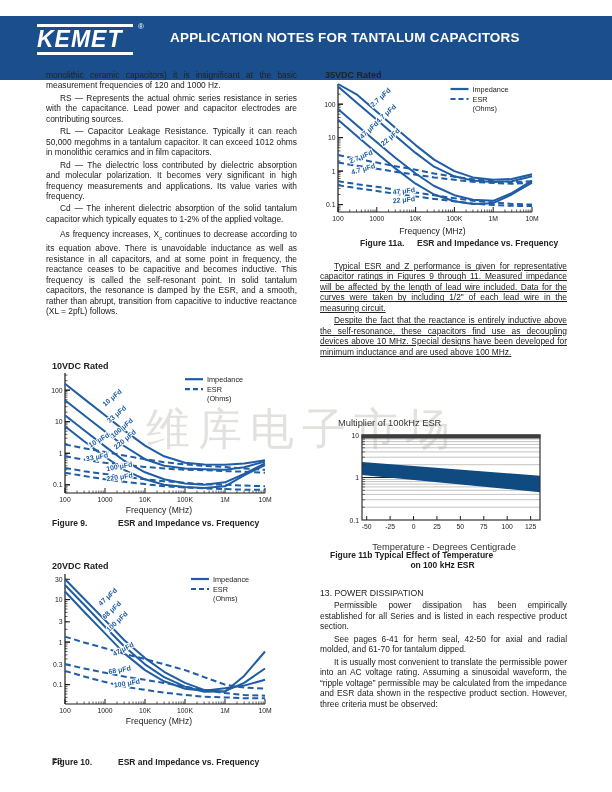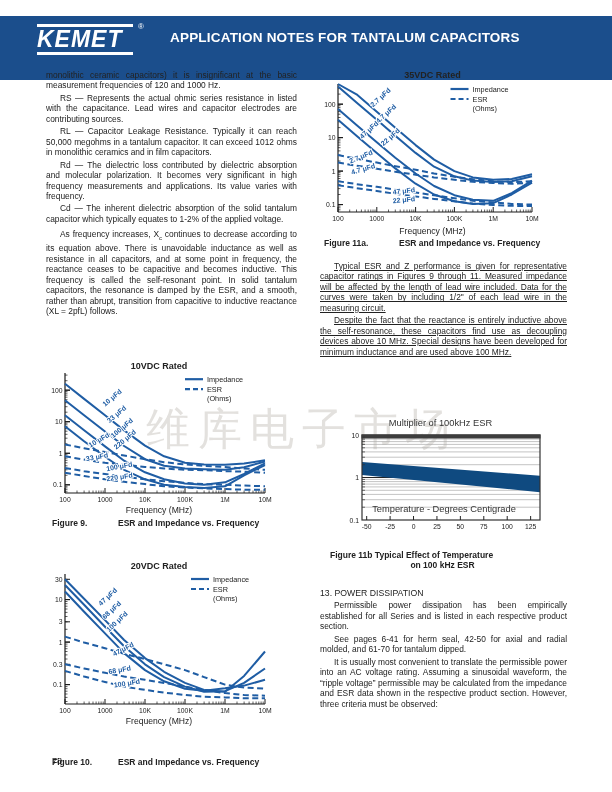--- a/index.html
+++ b/index.html
@@ -10,27 +10,27 @@
   .logo .bar{height:3px;background:#fff;width:96px;}
   .logo .word{color:#fff;font-weight:bold;font-style:italic;font-size:23px;letter-spacing:1px;line-height:25px;}
   .reg{position:absolute;left:138px;top:6px;color:#fff;font-size:8px;}
   .hdr-title{position:absolute;left:170px;top:14px;color:#ffffff;font-weight:bold;font-size:13.5px;letter-spacing:.2px;}
   .wm{position:absolute;left:146px;top:356px;font-size:44px;letter-spacing:8px;color:rgba(185,180,172,.40);z-index:0;white-space:nowrap;margin-top:44px;}
   .col{position:absolute;font-size:8.4px;line-height:10.45px;text-align:justify;z-index:1;}
   .col p{margin:0 0 2px 0;text-indent:14px;}
   .col p.noindent{text-indent:0;}
   .col p.gap{margin-top:5px;}
   sub.xc{font-size:6px;}
-  .figtitle{position:absolute;text-align:center;font-weight:bold;font-size:9px;z-index:1;}
+  .figtitle{position:absolute;font-weight:bold;font-size:9px;z-index:1;}
   .figtitle.light{font-weight:normal;font-size:9.3px;color:#333;}
   .xlabel{position:absolute;text-align:center;font-size:8.6px;color:#222;z-index:1;}
   .xlabel.big{font-size:9.3px;color:#333;}
   .caption{position:absolute;font-weight:bold;font-size:8.5px;z-index:1;}
   .caption .lbl{display:inline-block;width:66px;}
-  .caption .lbl.narrow{width:75px;}
+  .caption .lbl.narrow{width:57px;margin-left:36px;}
   .cap2{display:block;text-align:center;}
   svg.chart{position:absolute;z-index:1;overflow:visible;}
   .sec-head{font-weight:normal;font-size:8.7px;margin:0 0 2px 0;text-indent:0 !important;}
   .footer-page{position:absolute;left:52px;top:756px;font-size:9px;z-index:1;}
   .footer-text{position:absolute;left:0;top:758px;width:612px;text-align:center;font-weight:bold;font-size:7.8px;z-index:1;}
 </style>
 </head>
 <body>
 
 <div id="page">
@@ -42,21 +42,21 @@
       <div class="bar"></div>
       <div class="word">KEMET</div>
       <div class="bar"></div>
     </div>
     <span class="reg">®</span>
     <div class="hdr-title">APPLICATION NOTES FOR TANTALUM CAPACITORS</div>
   </div>
 
   <div class="col" style="left:36px;top:70px;width:251px;margin-left:10px;">
     <p class="noindent">monolithic ceramic capacitors) it is insignificant at the basic measurement frequencies of 120 and 1000 Hz.</p>
-    <p>RS — Represents the actual ohmic series resistance in listed with the capacitance. Lead wires and capacitor electrodes are contributing sources.</p>
+    <p>RS — Represents the actual ohmic series resistance in series with the capacitance. Lead power and capacitor electrodes are contributing sources.</p>
     <p>RL — Capacitor Leakage Resistance. Typically it can reach 50,000 megohms in a tantalum capacitor. It can exceed 1012 ohms in monolithic ceramics and in film capacitors.</p>
     <p>Rd — The dielectric loss contributed by dielectric absorption and molecular polarization. It becomes very significant in high frequency measurements and applications. Its value varies with frequency.</p>
     <p>Cd — The inherent dielectric absorption of the solid tantalum capacitor which typically equates to 1-2% of the applied voltage.</p>
     <p class="gap"><span>As frequency increases, X</span><sub class="xc">c</sub><span> continues to decrease according to its equation above. There is unavoidable inductance as well as resistance in all capacitors, and at some point in frequency, the reactance ceases to be capacitive and becomes inductive. This frequency is called the self-resonant point. In solid tantalum capacitors, the resonance is damped by the ESR, and a smooth, rather than abrupt, transition from capacitive to inductive reactance (XL = 2pfL) follows.</span></p>
   </div>
 
   <div class="figtitle" style="left:52px;top:361px;width:214px;">10VDC Rated</div>
   <svg class="chart" width="220" height="136" style="left:52px;top:370px;">
       <line x1="13" x2="13" y1="3" y2="123" stroke="#1a1a1a" stroke-width="1.2"></line>
       <line x1="13" x2="213" y1="123" y2="123" stroke="#1a1a1a" stroke-width="1.2"></line>
@@ -479,21 +479,21 @@
       <line x1="24" x2="27" y1="21.912450368561593" y2="21.912450368561593" stroke="#333" stroke-width="0.7"></line>
       <line x1="24" x2="27" y1="17.793774815719203" y2="17.793774815719203" stroke="#333" stroke-width="0.7"></line>
       <line x1="24" x2="27" y1="14.428571858695145" y2="14.428571858695145" stroke="#333" stroke-width="0.7"></line>
       <line x1="24" x2="27" y1="11.58333329939408" y2="11.58333329939408" stroke="#333" stroke-width="0.7"></line>
       <line x1="24" x2="27" y1="9.1186755528424" y2="9.1186755528424" stroke="#333" stroke-width="0.7"></line>
       <line x1="24" x2="27" y1="6.9446933488286975" y2="6.9446933488286975" stroke="#333" stroke-width="0.7"></line>
       <text x="21" y="7.5" font-size="6.8" font-family="&quot;Liberation Sans&quot;,sans-serif" fill="#222" text-anchor="end">10</text>
       <text x="21" y="50" font-size="6.8" font-family="&quot;Liberation Sans&quot;,sans-serif" fill="#222" text-anchor="end">1</text>
       <text x="21" y="92.5" font-size="6.8" font-family="&quot;Liberation Sans&quot;,sans-serif" fill="#222" text-anchor="end">0.1</text>
     </svg>
-  <div class="xlabel big" style="left:338px;top:504px;width:212px;">Temperature - Degrees Centigrade</div>
+  <div class="xlabel big" style="left:338px;top:542px;width:212px;">Temperature - Degrees Centigrade</div>
   <div class="caption" style="left:330px;top:550px;width:225px;">
     <span>Figure 11b  Typical Effect of Temperature</span>
     <span class="cap2">on 100 kHz ESR</span>
   </div>
 
   <div class="col" style="left:320px;top:588px;width:247px;">
     <p class="sec-head">13. POWER DISSIPATION</p>
     <p>Permissible power dissipation has been empirically established for all Series and is listed in each respective product section.</p>
     <p>See pages 6-41 for herm seal, 42-50 for axial and radial molded, and 61-70 for tantalum dipped.</p>
     <p>It is usually most convenient to translate the permissible power into an AC voltage rating. Assuming a sinusoidal waveform, the “ripple voltage” permissible may be calculated from the impedance and ESR data shown in the respective product section. However, three criteria must be observed:</p>

